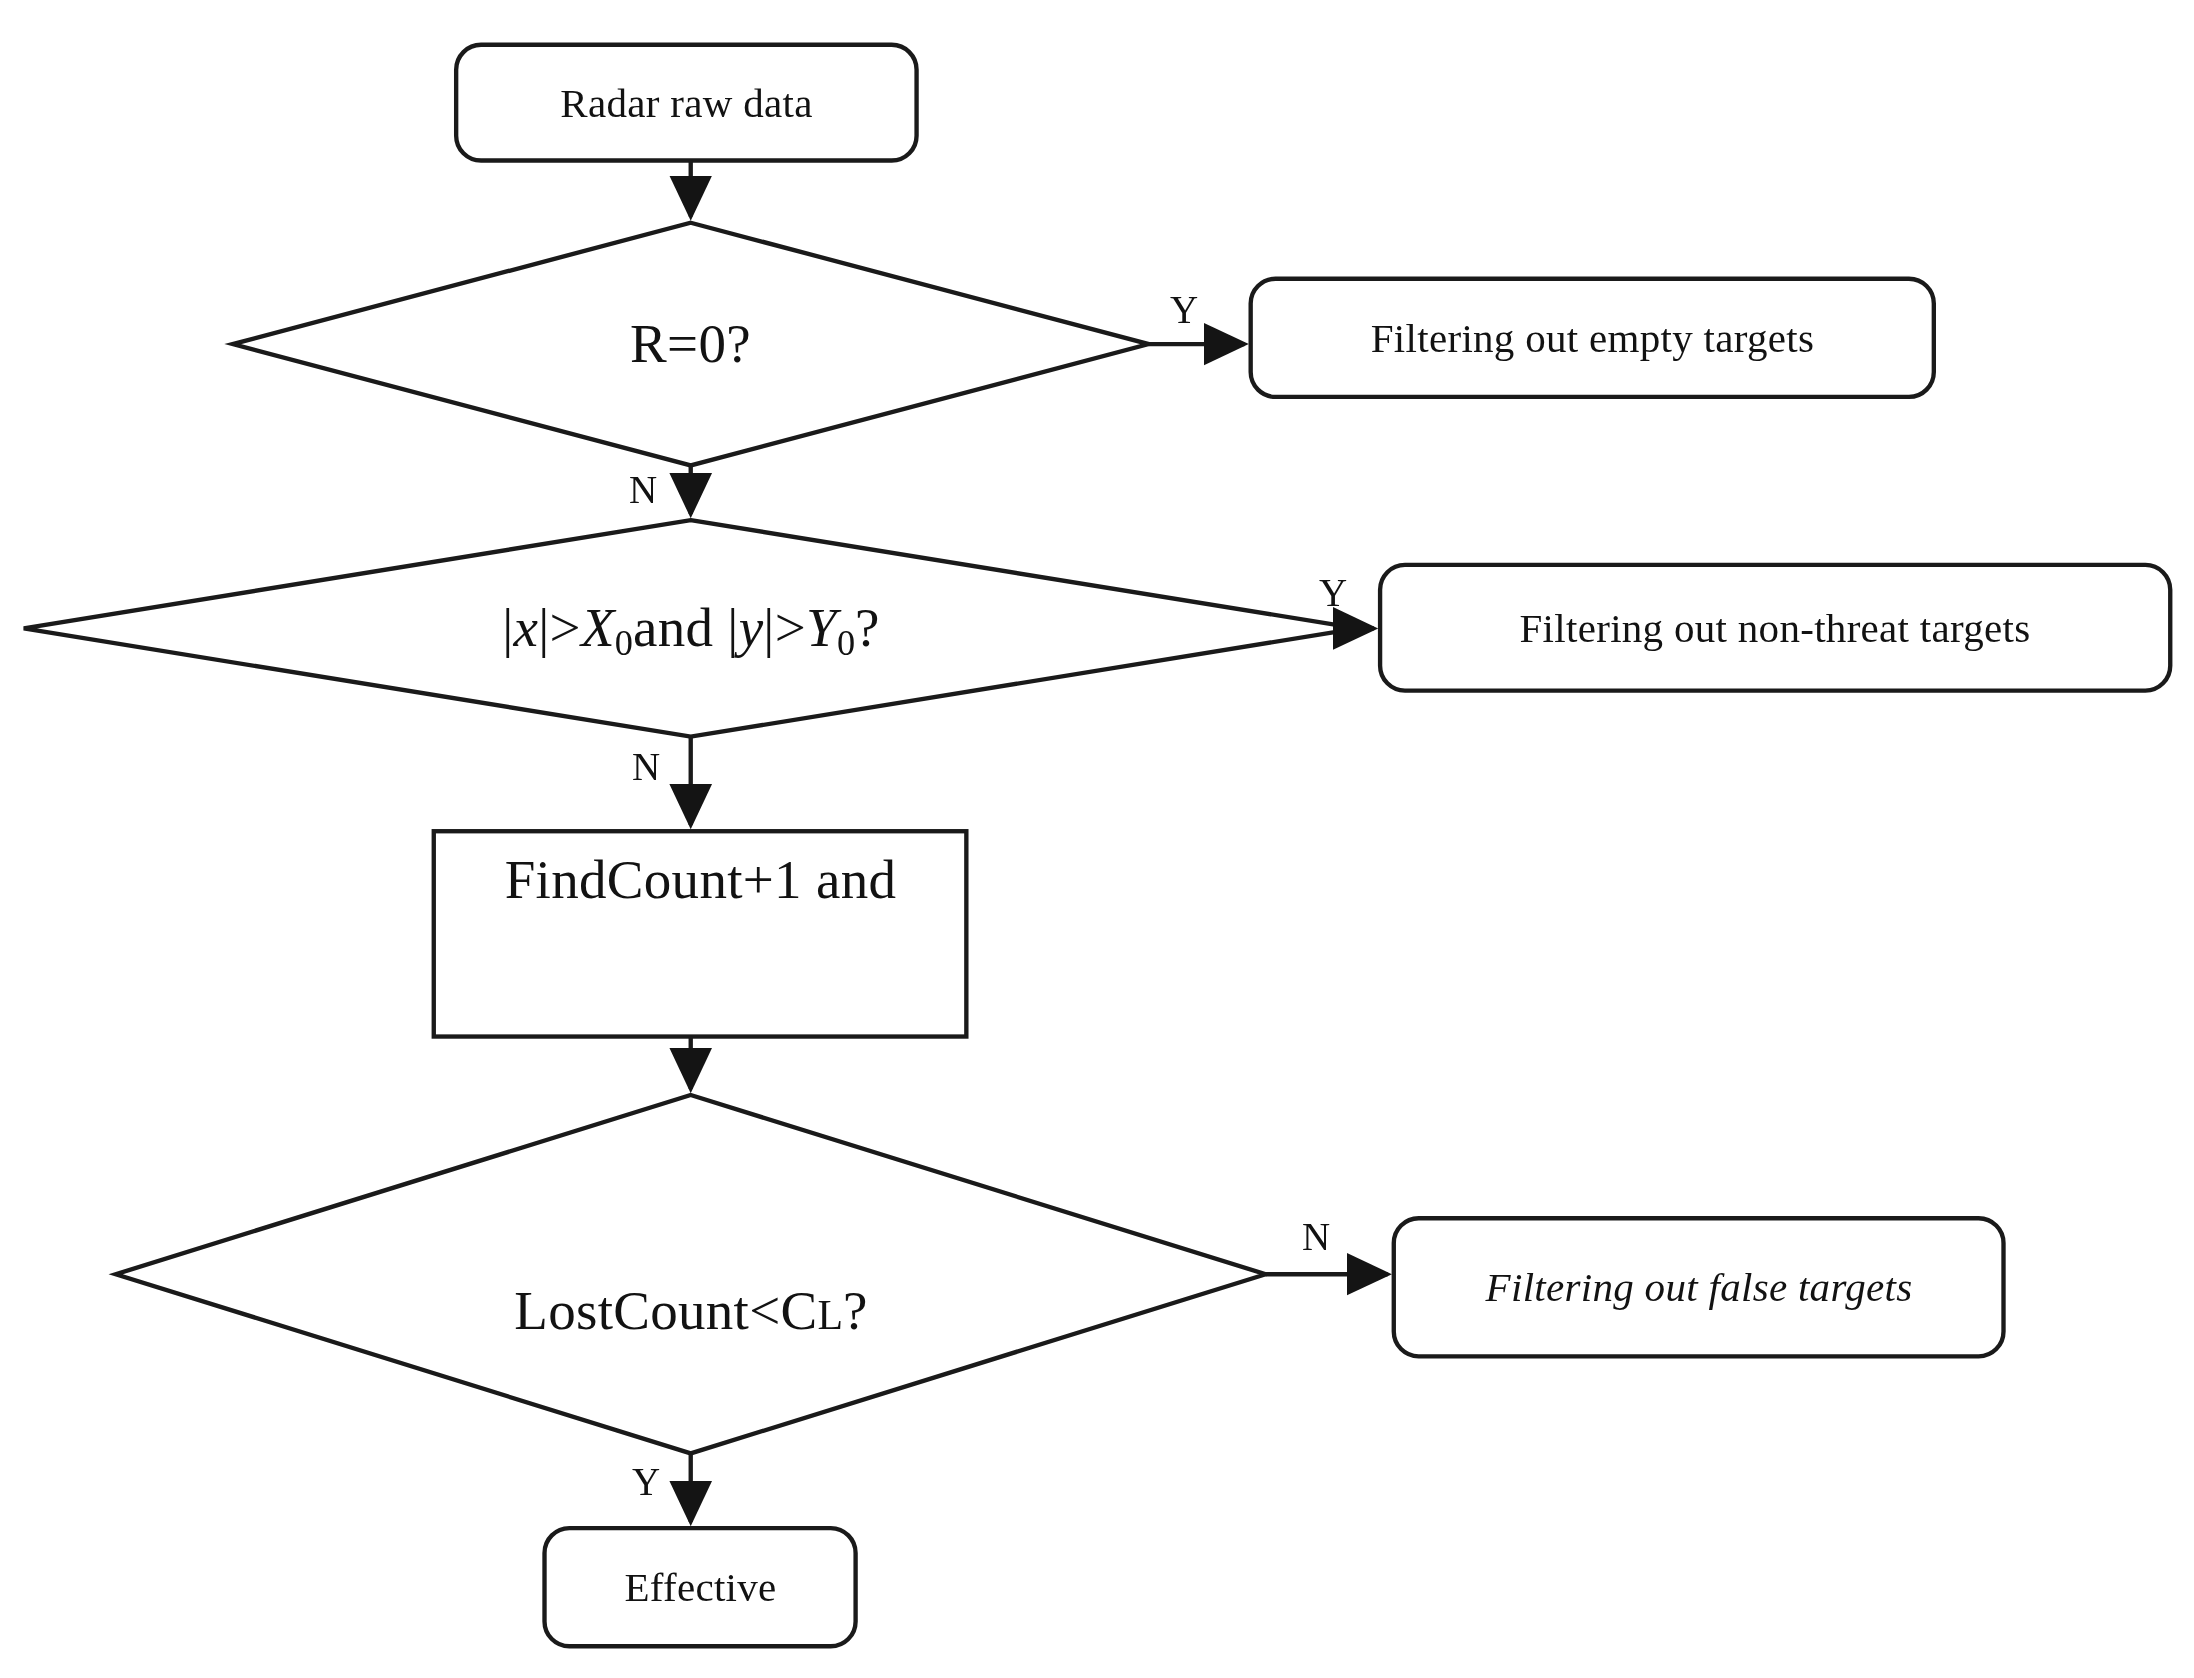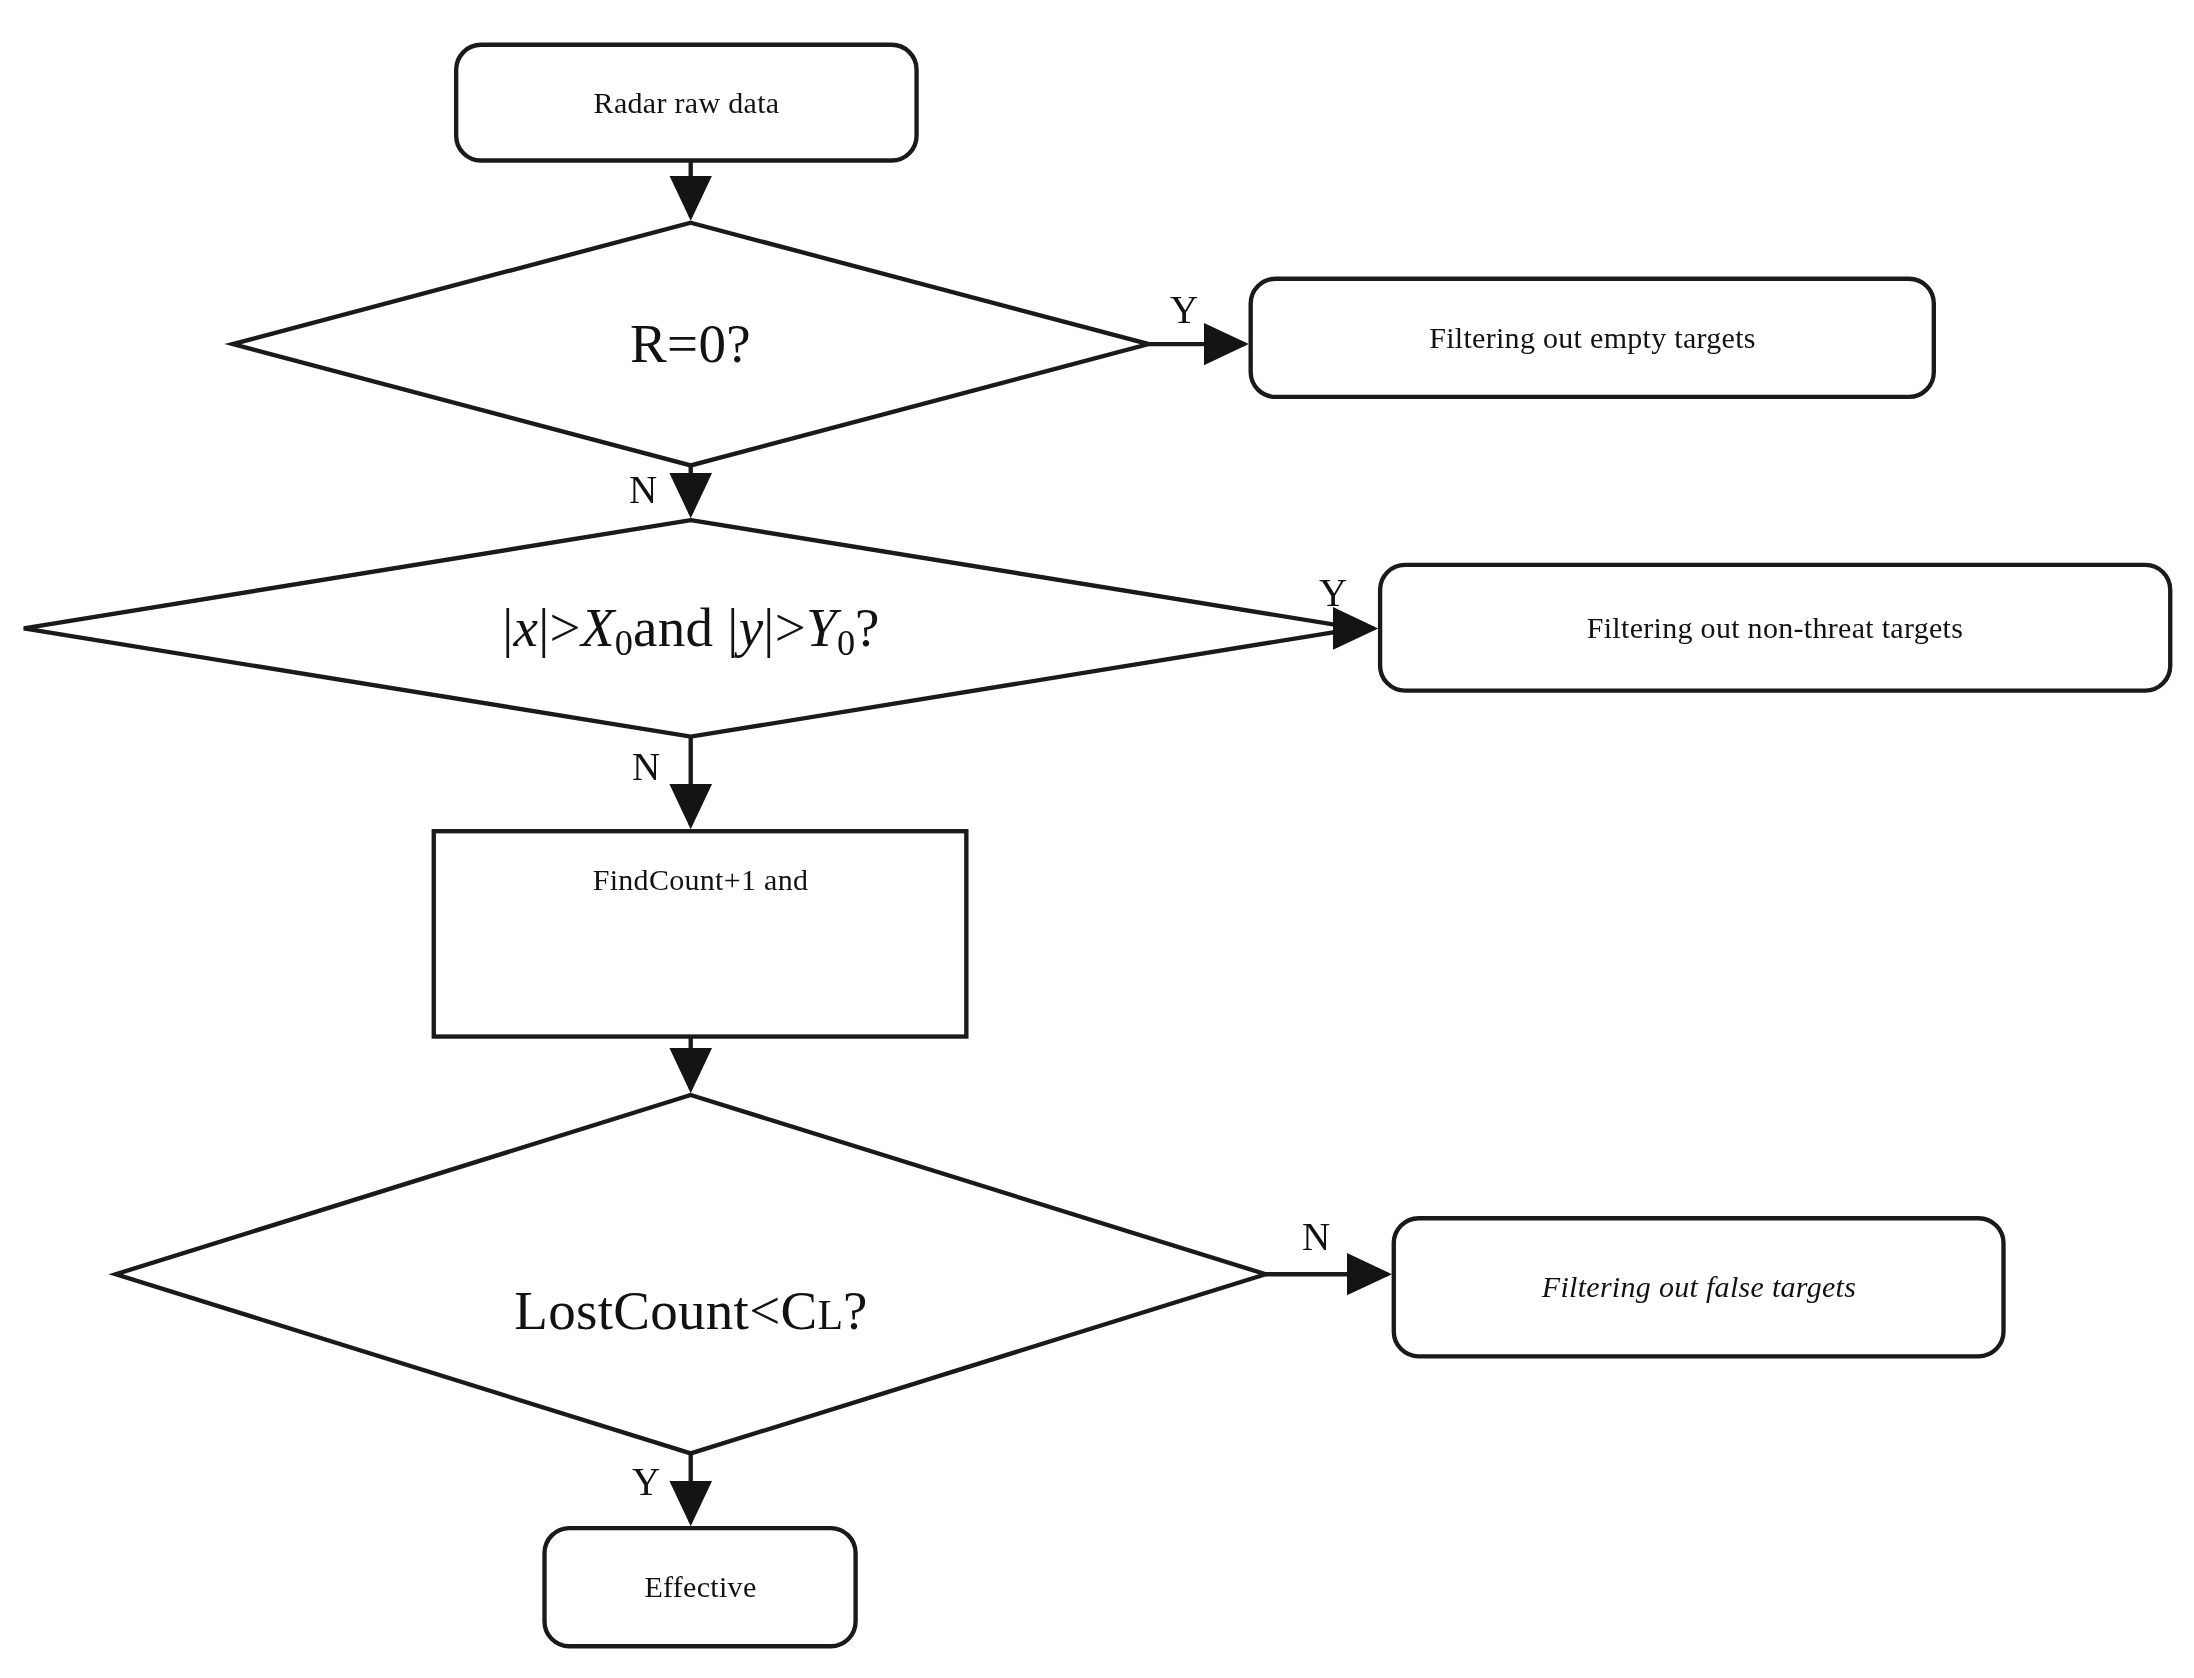--- a/index.html
+++ b/index.html
@@ -28,23 +28,23 @@
     align-items: center;
     justify-content: center;
     text-align: center;
     color: #121212;
     font-family: "Liberation Serif", "DejaVu Serif", serif;
     font-weight: 400;
     line-height: 1.42;
     white-space: pre-line;
     pointer-events: none;
   }
-  .term-label { font-size: 30px; letter-spacing: 0.3px; }
+  .term-label { font-size: 41px; letter-spacing: 0.3px; }
   .dec-label  { font-size: 55px; letter-spacing: 0.3px; }
-  .proc-label { font-size: 30px; letter-spacing: 0.3px; }
+  .proc-label { font-size: 55px; letter-spacing: 0.3px; }
   .edge-label {
     position: absolute;
     color: #121212;
     font-size: 39px;
     font-family: "Liberation Serif", "DejaVu Serif", serif;
     line-height: 1;
     pointer-events: none;
   }
   .mi { font-style: italic; }
   .sub {

